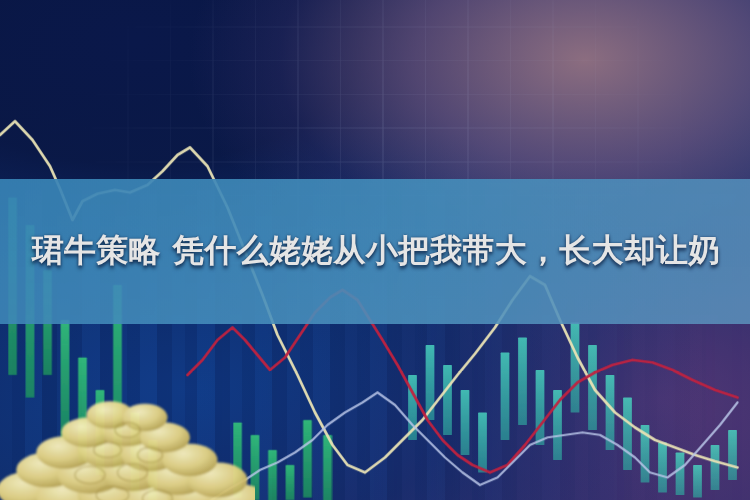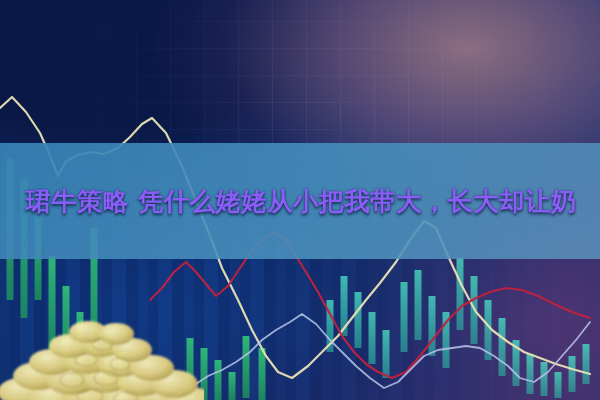--- a/index.html
+++ b/index.html
@@ -100,21 +100,21 @@
     left: 0;
     top: 143px;
     width: 600px;
     height: 116px;
     display: flex;
     flex-direction: column;
     align-items: center;
     justify-content: center;
     gap: 2px;
     z-index: 6;
-    color: #8b5cf6;
+    color: #e5e5e5;
     font-weight: bold;
     font-size: 25.5px;
     line-height: 40px;
     letter-spacing: 0.3px;
     text-shadow: 0 2px 3px rgba(8,26,58,0.75), 0 0 2px rgba(8,26,58,0.55);
     text-align: center;
     -webkit-font-smoothing: antialiased;
   }
   .title-line { white-space: nowrap; }
   .title-line-1 { padding-left: 2px; }

